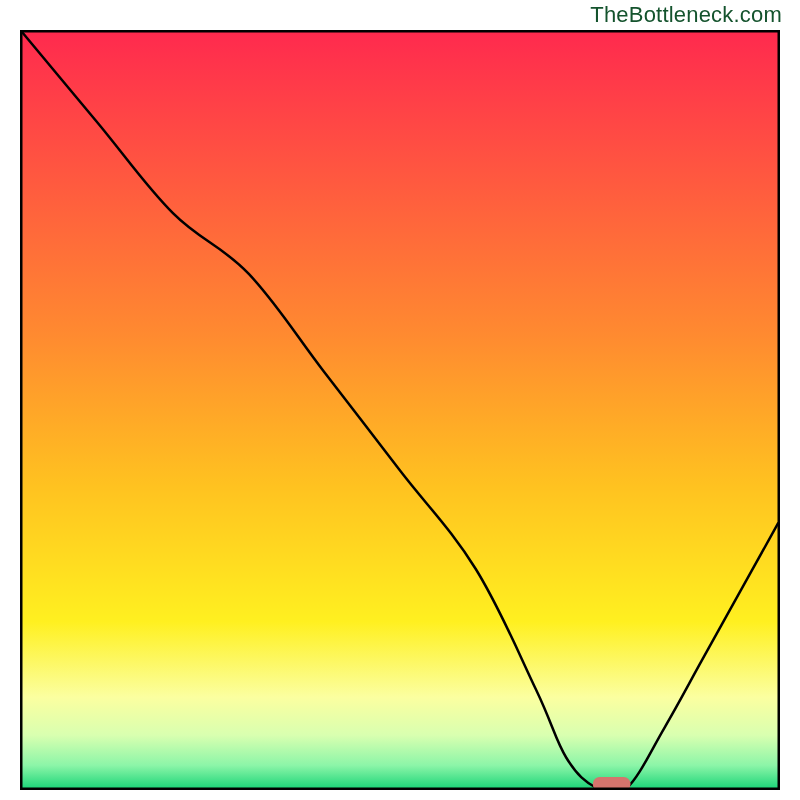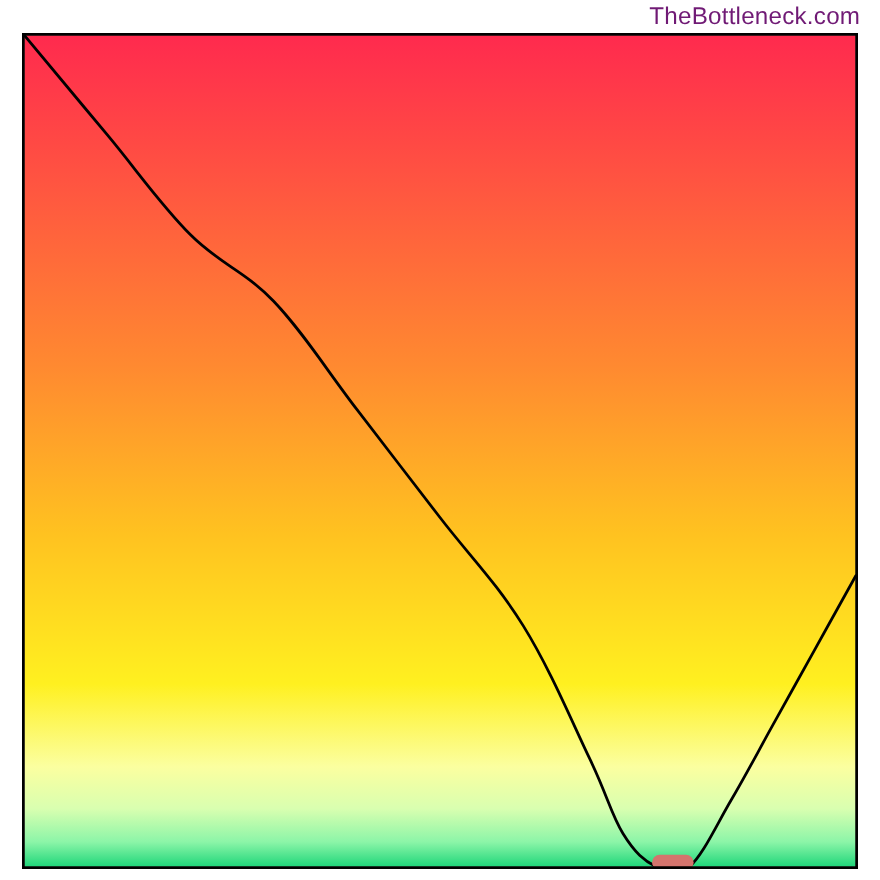--- a/index.html
+++ b/index.html
@@ -9,21 +9,21 @@
     height: 800px;
     background: #ffffff;
     font-family: Arial, Helvetica, sans-serif;
     position: relative;
   }
   .watermark {
     position: absolute;
     top: 2px;
     right: 18px;
     font-size: 22px;
-    color: #701a75;
+    color: #14532d;
     font-weight: 500;
     letter-spacing: 0.2px;
   }
   .chart-wrap {
     position: absolute;
     left: 20px;
     top: 30px;
     width: 760px;
     height: 760px;
   }

